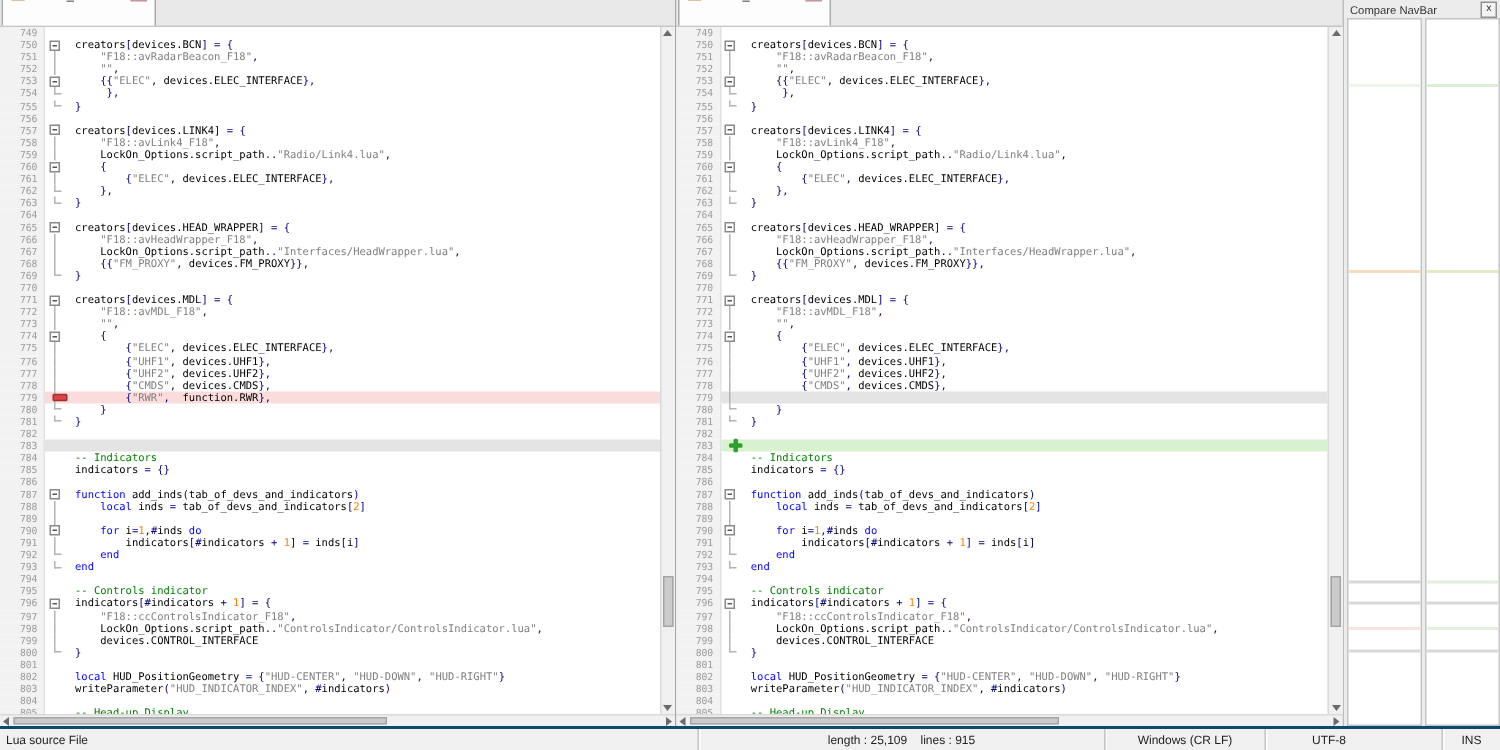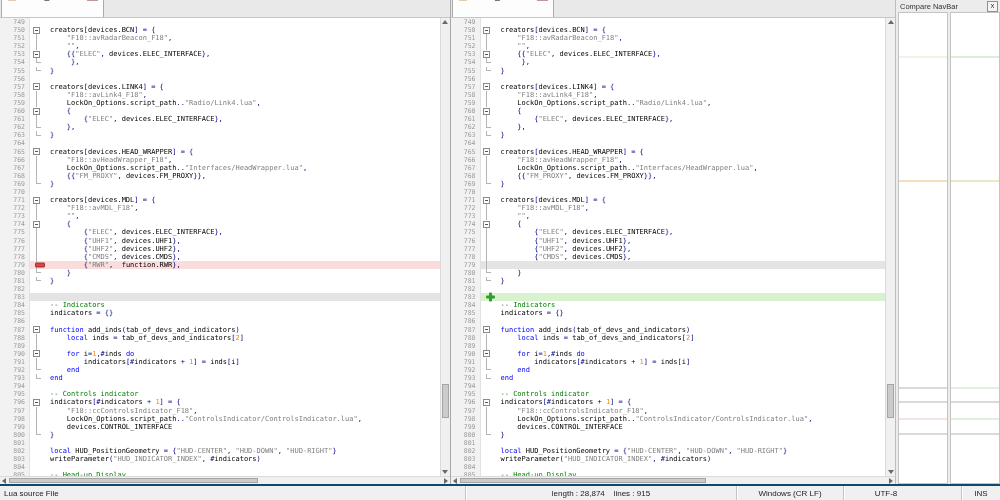--- a/index.html
+++ b/index.html
@@ -1156,18 +1156,18 @@
             <div class="navmark" style="top: 388px; background: rgb(217, 217, 217);"></div>
             <div class="navmark" style="top: 405px; background: rgb(226, 241, 222);"></div>
             <div class="navmark" style="top: 420px; background: rgb(217, 217, 217);"></div>
           </div>
       </div>
     </div>
   </div>
 
   <div class="statusbar">
     <span class="sb doc">Lua source File</span>
-    <span class="sb w-len">length : 28,874    lines : 915</span>
+    <span class="sb w-len">length : 25,109    lines : 915</span>
     <span class="sb w-eol">Windows (CR LF)</span>
     <span class="sb w-enc">UTF-8</span>
     <span class="sb w-ins">INS</span>
   </div>
 </div>
 
 </body></html>

